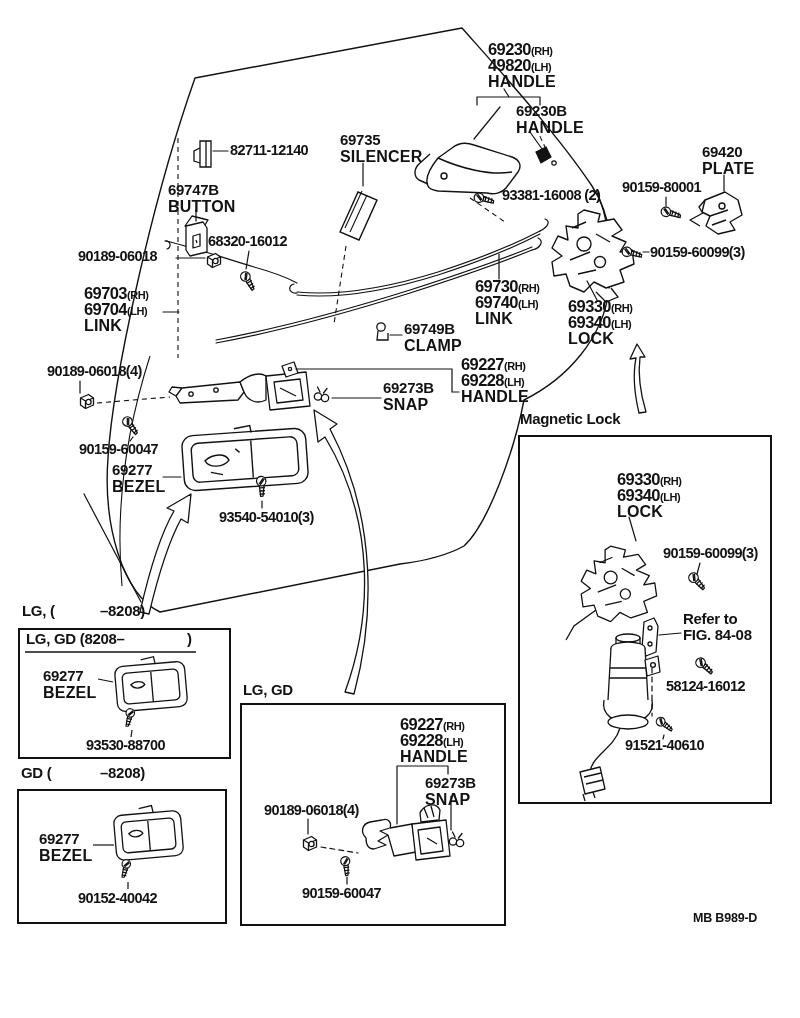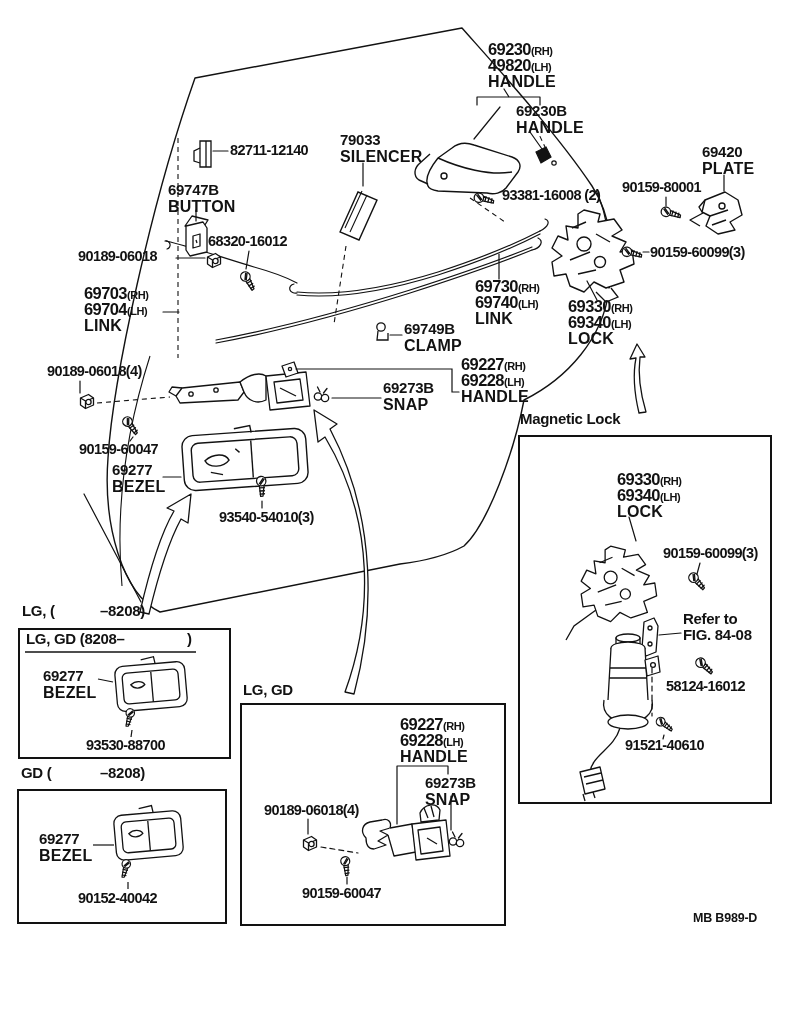--- a/index.html
+++ b/index.html
@@ -270,21 +270,21 @@
   </div>
 
   <div class="lbl" style="left:516px;top:103px">
     <div class="t">69230B</div>
     <div class="s">HANDLE</div>
   </div>
 
   <div class="lbl n" style="left:230px;top:143px">82711-12140</div>
 
   <div class="lbl" style="left:340px;top:132px">
-    <div class="t">79033</div>
+    <div class="t">69735</div>
     <div class="s">SILENCER</div>
   </div>
 
   <div class="lbl n" style="left:502px;top:188px">93381-16008 (2)</div>
 
   <div class="lbl" style="left:702px;top:144px">
     <div class="t">69420</div>
     <div class="s">PLATE</div>
   </div>
 

